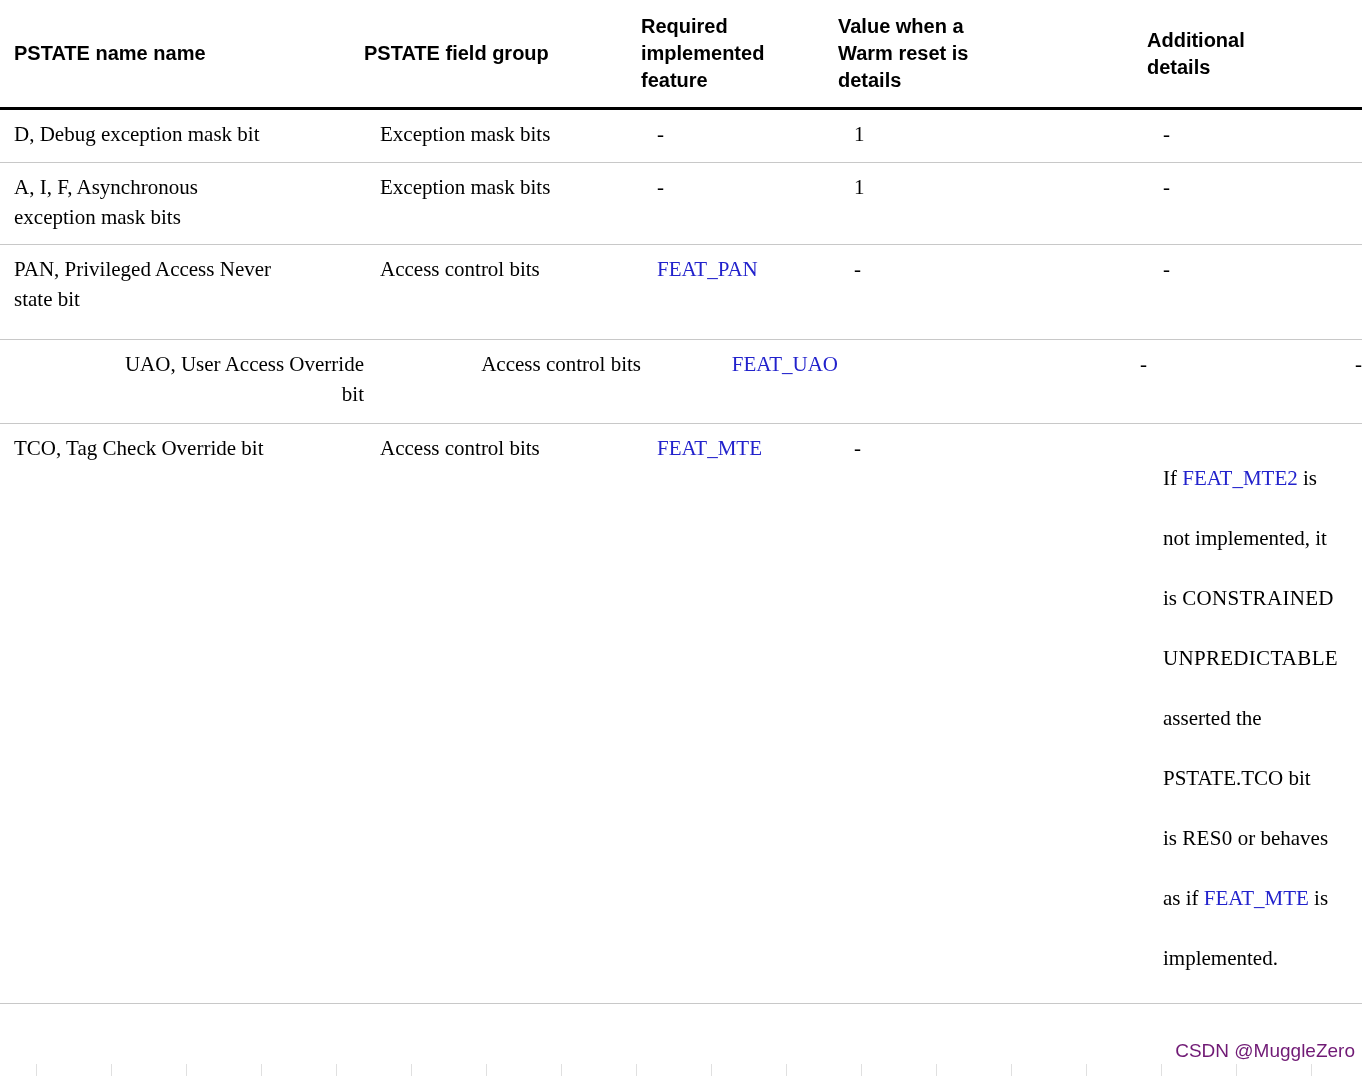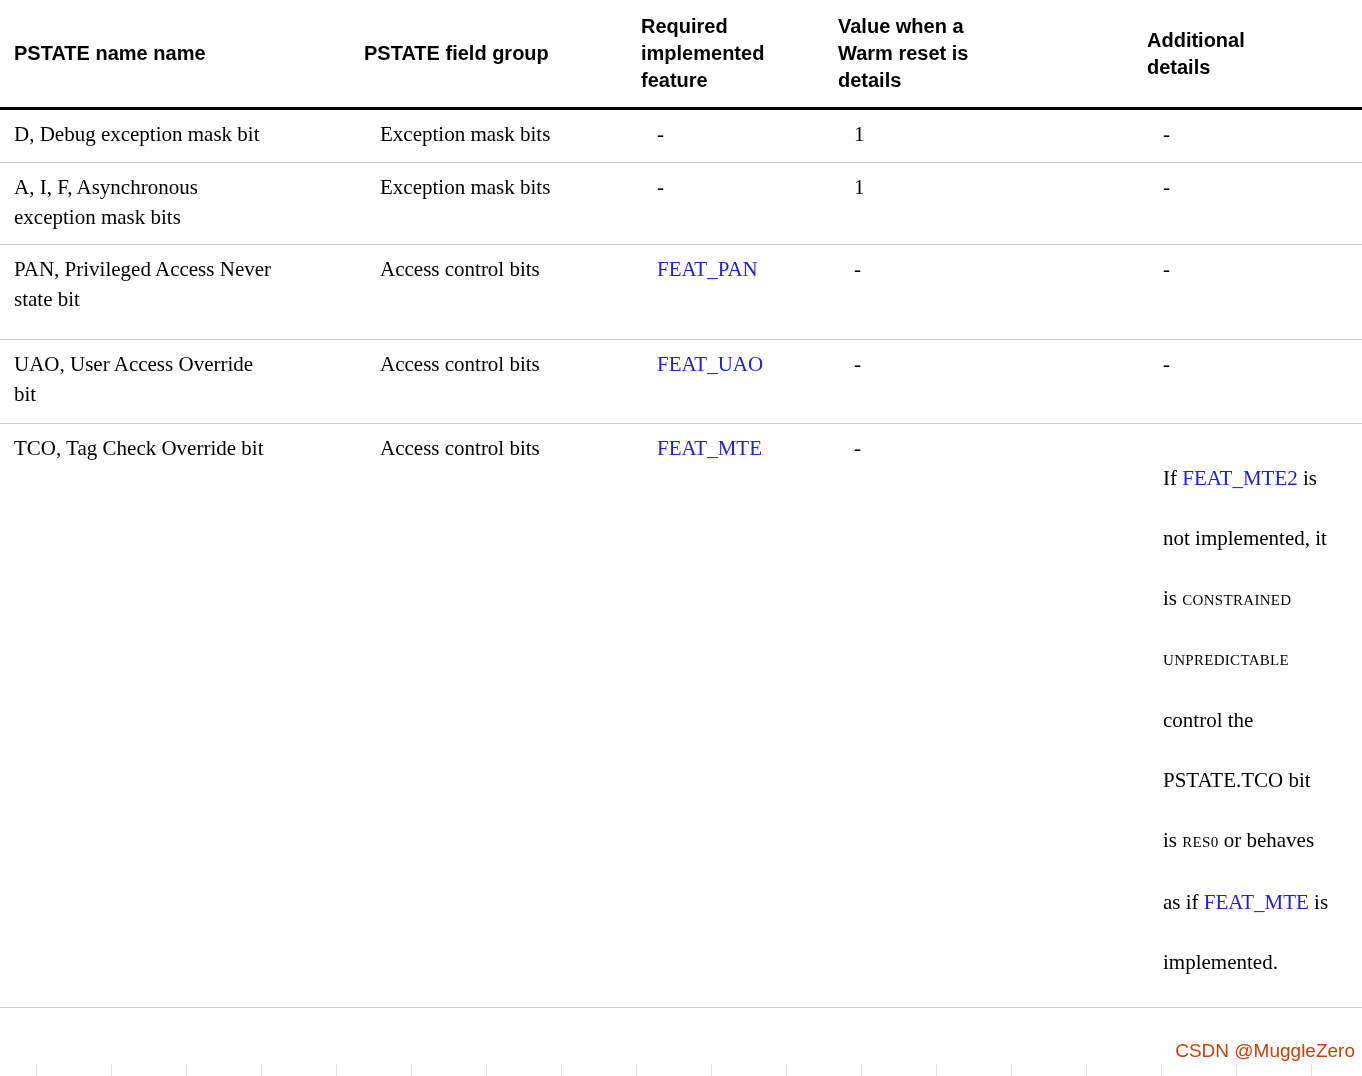--- a/index.html
+++ b/index.html
@@ -45,40 +45,40 @@
     padding:9px 0 0 16px;
     white-space:pre-line;
   }
   tbody td.first{padding-left:14px;}
   tbody tr{border-bottom:1px solid #c8c8c8;}
 
   tr.r1 td{height:43px;}
   tr.r2 td{height:72px;}
   tr.r3 td{height:97px;}
   tr.r4 td{height:85px;}
-  tr.r5 td{height:74px;}
+  tr.r5 td{height:74px;text-align:right;}
   tr.r6 td{height:293px;}
 
   .link{
     color:#2222cc;
     cursor:pointer;
   }
   .caps{
-    font-size:15px;
+    font-size:21px;
     letter-spacing:0.3px;
   }
   .detail-line{line-height:30px;}
 
   .watermark{
     position:absolute;
     right:7px;
     bottom:14px;
     font-family:"Liberation Sans", sans-serif;
     font-size:19px;
-    color:#c2410c;
+    color:#701a75;
   }
   .bottom-ticks{
     position:absolute;
     left:0;bottom:0;
     width:1362px;height:12px;
     background:repeating-linear-gradient(90deg,
       transparent 0px, transparent 36px,
       #e0e0e0 36px, #e0e0e0 37px,
       transparent 37px, transparent 75px);
     background-size:75px 12px;
@@ -152,21 +152,21 @@
       <tr class="r6">
         <td class="first">TCO, Tag Check Override bit</td>
         <td>Access control bits</td>
         <td><span class="link">FEAT_MTE</span></td>
         <td>-</td>
         <td>
           <div class="detail-line"><span>If </span><span class="link">FEAT_MTE2</span><span> is</span></div>
           <div class="detail-line">not implemented, it</div>
           <div class="detail-line"><span>is </span><span class="caps">CONSTRAINED</span></div>
           <div class="detail-line caps">UNPREDICTABLE</div>
-          <div class="detail-line">control the</div>
+          <div class="detail-line">asserted the</div>
           <div class="detail-line">PSTATE.TCO bit</div>
           <div class="detail-line"><span>is </span><span class="caps">RES0</span><span> or behaves</span></div>
           <div class="detail-line"><span>as if </span><span class="link">FEAT_MTE</span><span> is</span></div>
           <div class="detail-line">implemented.</div>
         </td>
       </tr>
 
     </tbody>
   </table>
 

